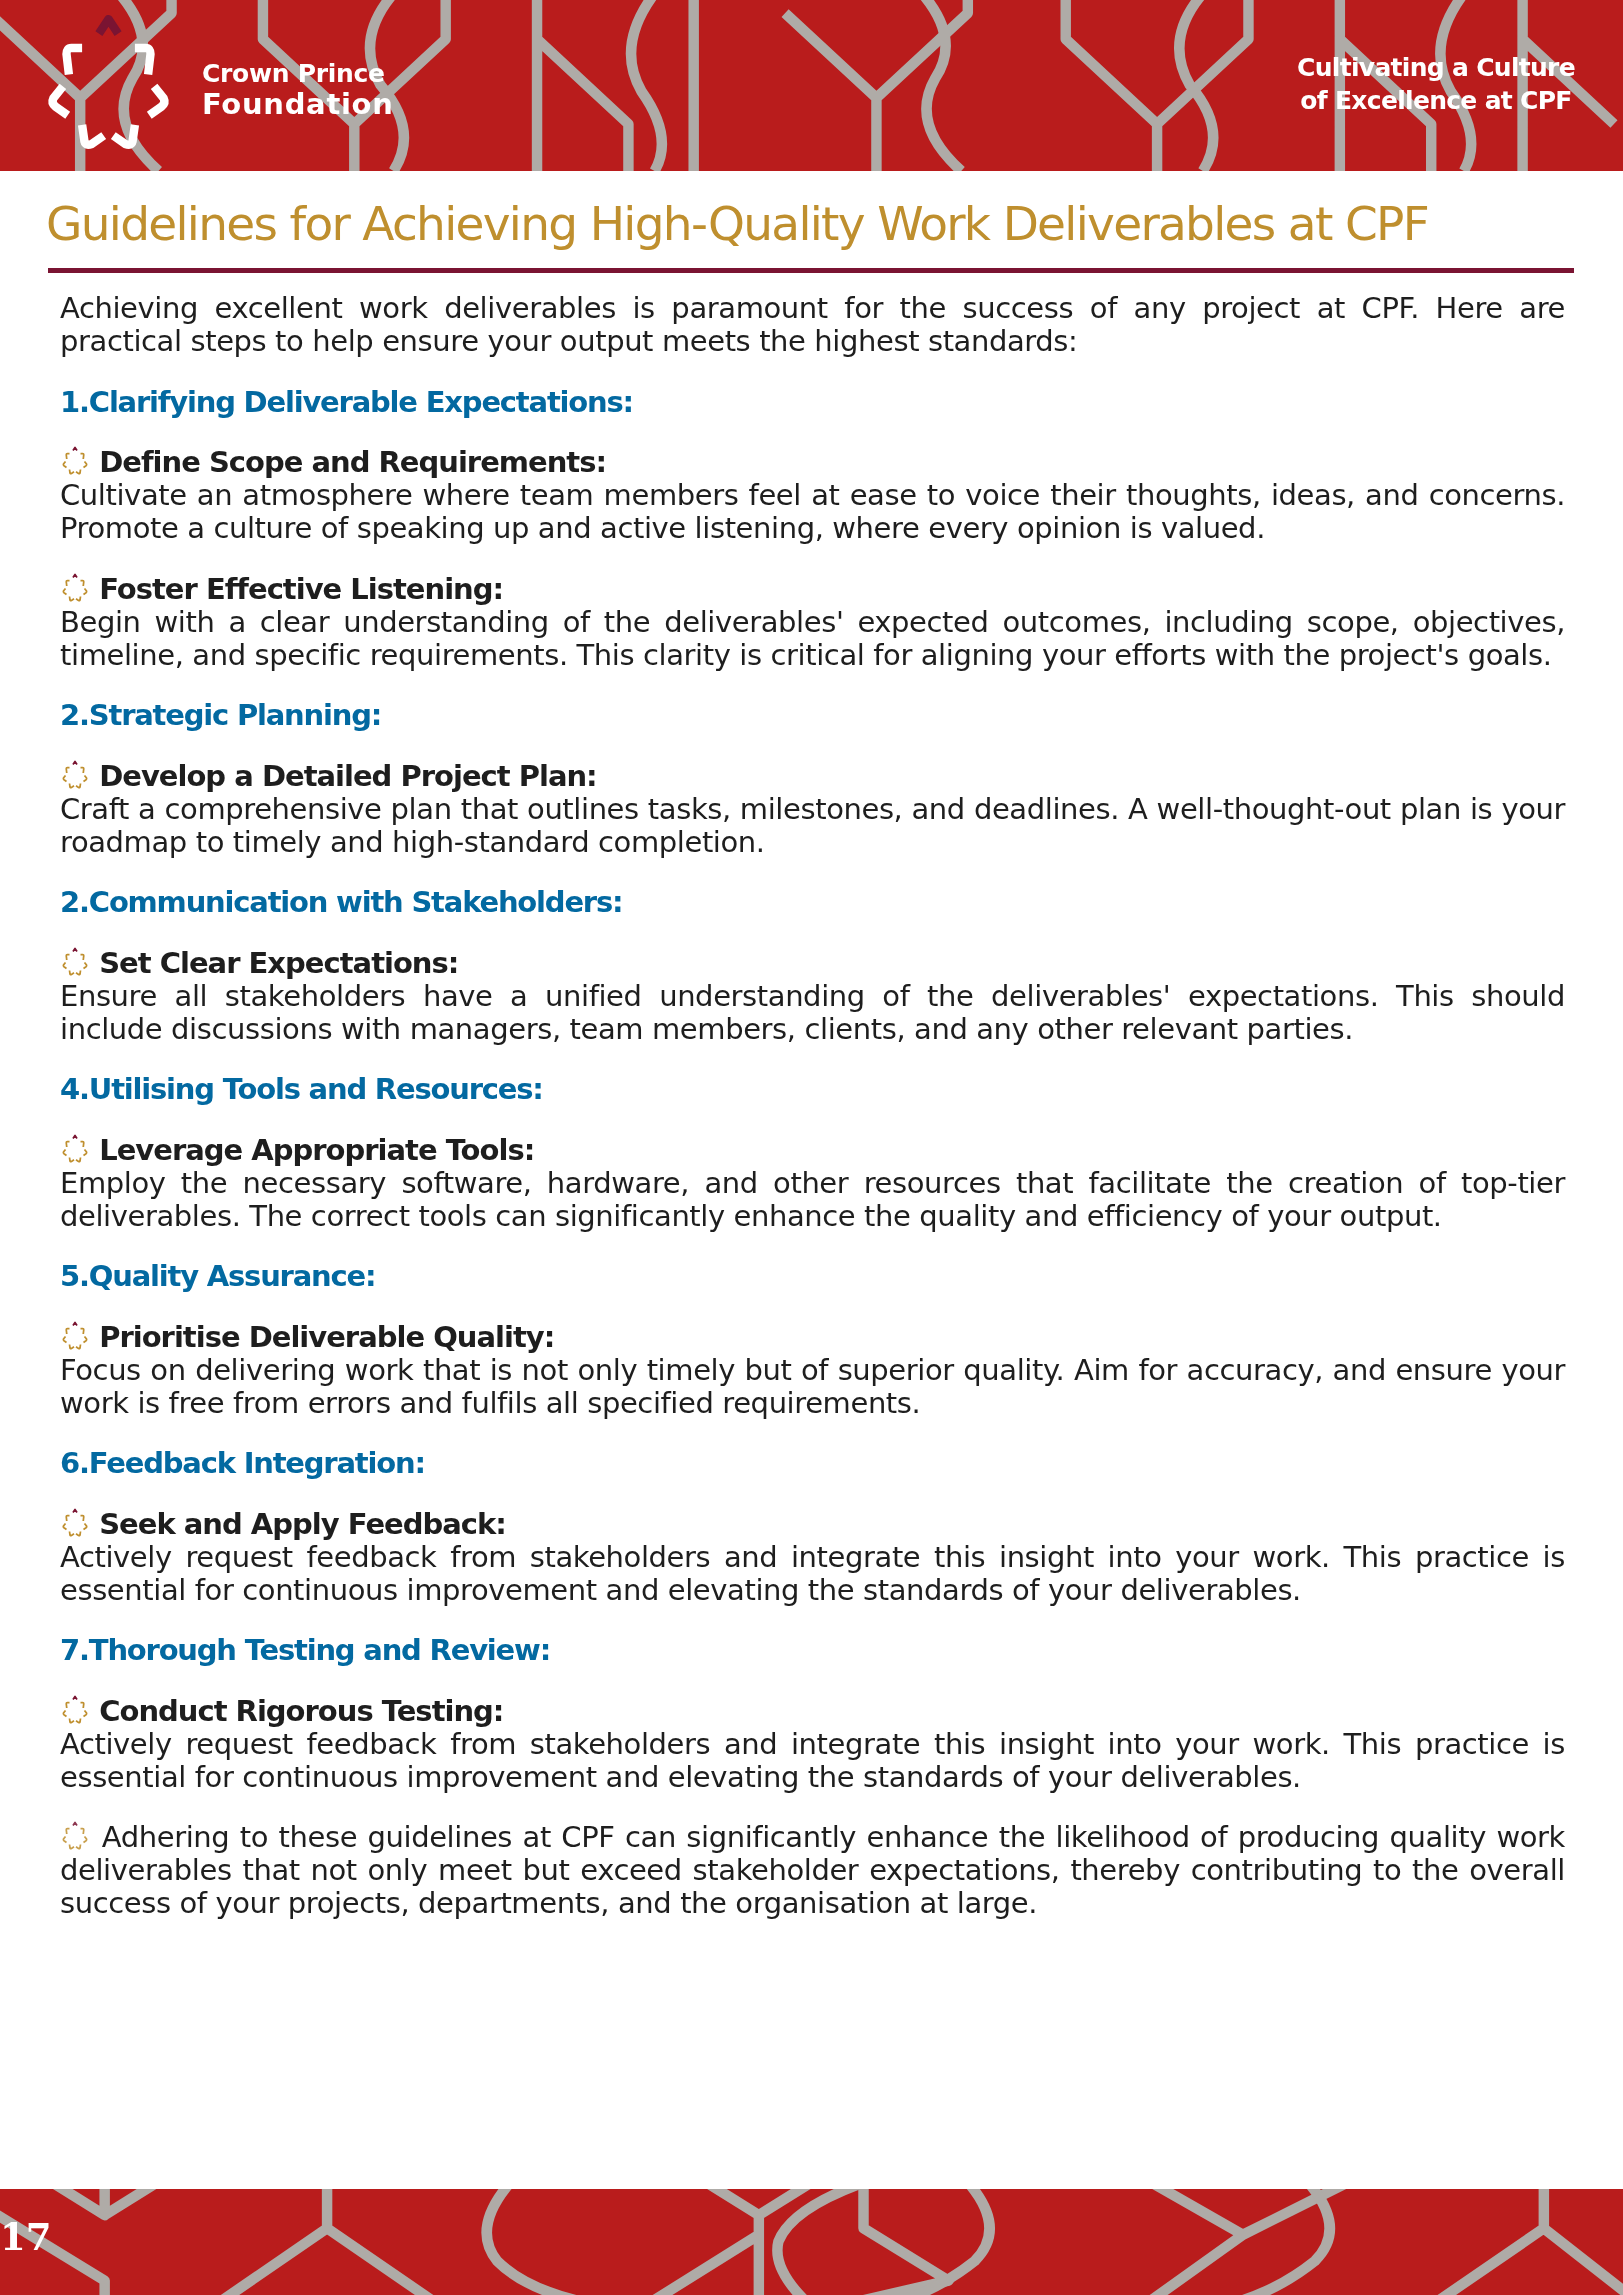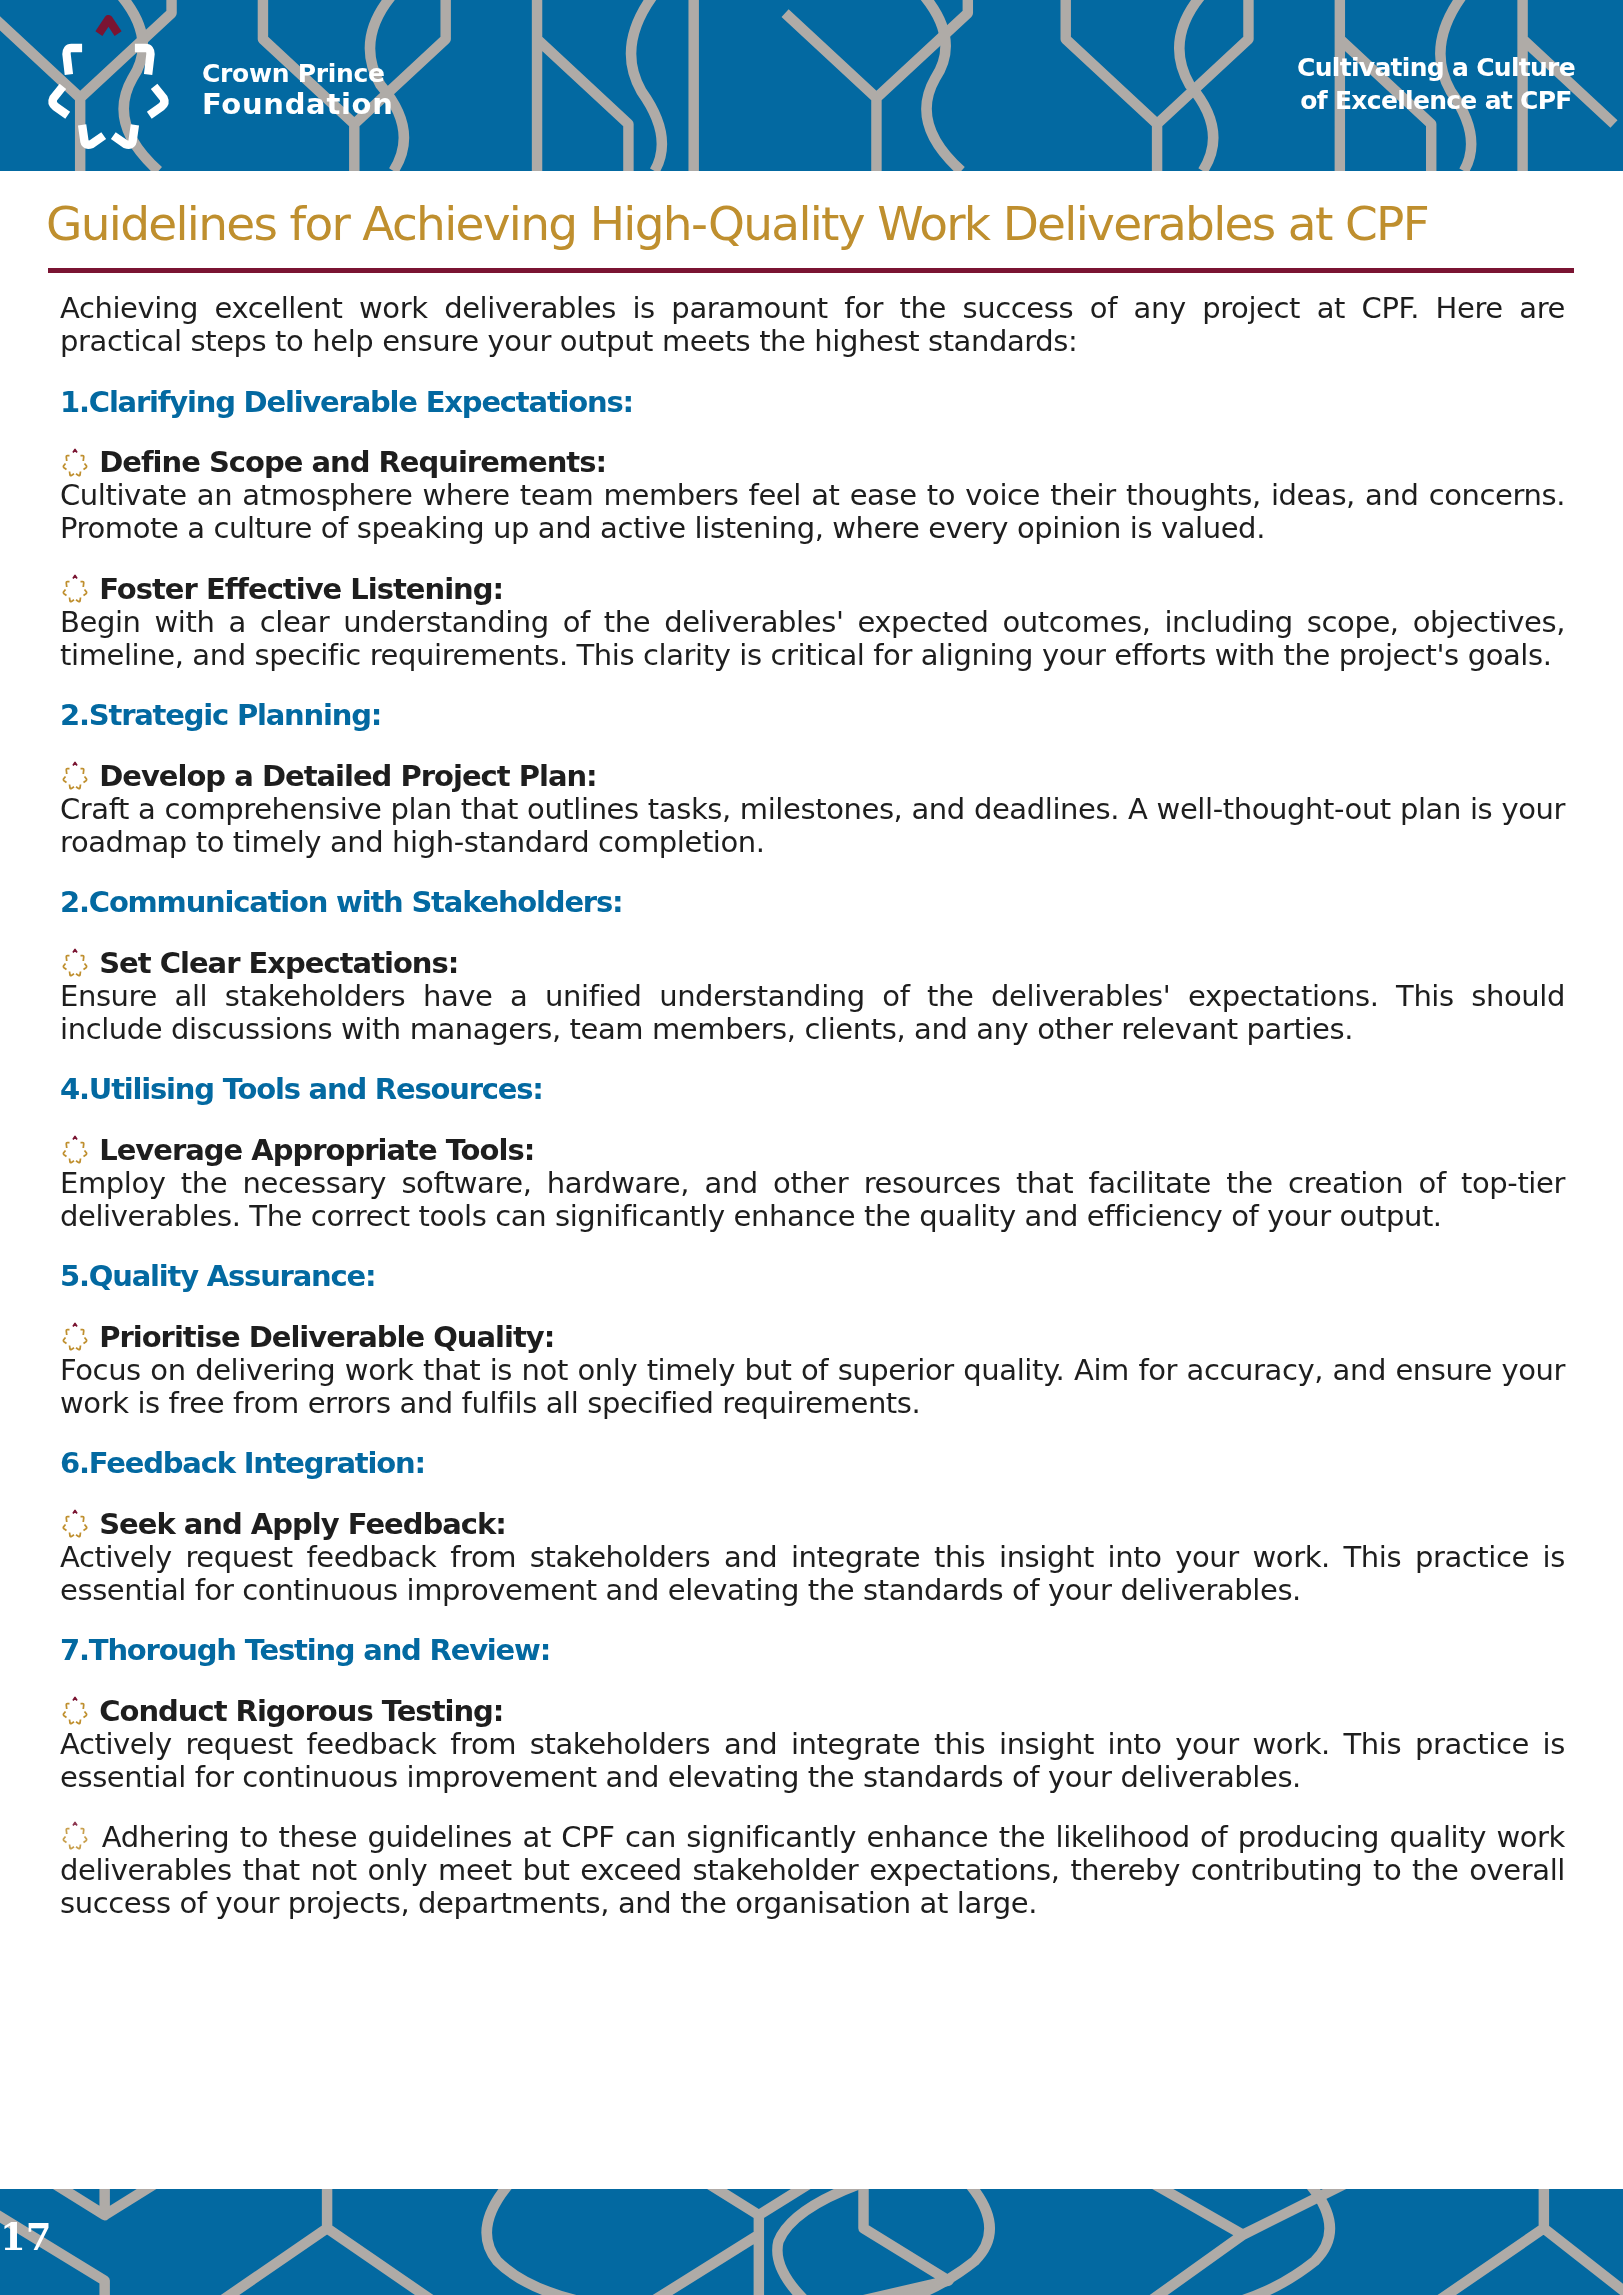--- a/index.html
+++ b/index.html
@@ -4,21 +4,21 @@
 <style>
   html, body { margin: 0; padding: 0; }
   body {
     width: 1623px; height: 2295px; position: relative; overflow: hidden;
     background: #ffffff;
     font-family: "DejaVu Sans", "Liberation Sans", sans-serif;
     color: #1e1e1e;
   }
   .band {
     position: absolute; left: 0; width: 1623px; overflow: hidden;
-    background: #0369a1;
+    background: #b91c1c;
   }
   .band svg.pattern { position: absolute; left: 0; top: 0; }
   #header { top: 0; height: 171px; }
   #footer { top: 2189px; height: 106px; }
 
   .logo { position: absolute; left: 33px; top: 11.8px; width: 151px; height: 144px; }
   .brand {
     position: absolute; left: 202px; top: 58px; color: #ffffff;
     font-family: "DejaVu Sans", sans-serif; line-height: 31px;
   }
@@ -49,21 +49,21 @@
   }
   .content p { margin: 0; text-align: justify; }
   .intro { margin-bottom: 27.5px !important; }
   .section-heading {
     color: #0369a1; font-weight: bold; font-size: 29px; letter-spacing: -1.2px;
     margin: 0 0 27.5px 0; line-height: 33px;
   }
   .item { margin-bottom: 27.5px; }
   .item-title {
     font-weight: bold; font-size: 29px; letter-spacing: -1px; line-height: 33px;
-    display: flex; align-items: center; gap: 9.2px; color: #1e1e1e;
+    display: flex; gap: 9.2px; color: #1e1e1e;
   }
   .bullet-icon { width: 30px; height: 30px; flex: 0 0 30px; display: inline-block; }
   .closing { margin-top: 60px; }
   .closing .bullet-icon { display: inline-block; vertical-align: -3.9px; margin-right: 11.8px; }
 </style>
 </head>
 <body>
 
 <svg width="0" height="0" style="position:absolute">
   <defs>

